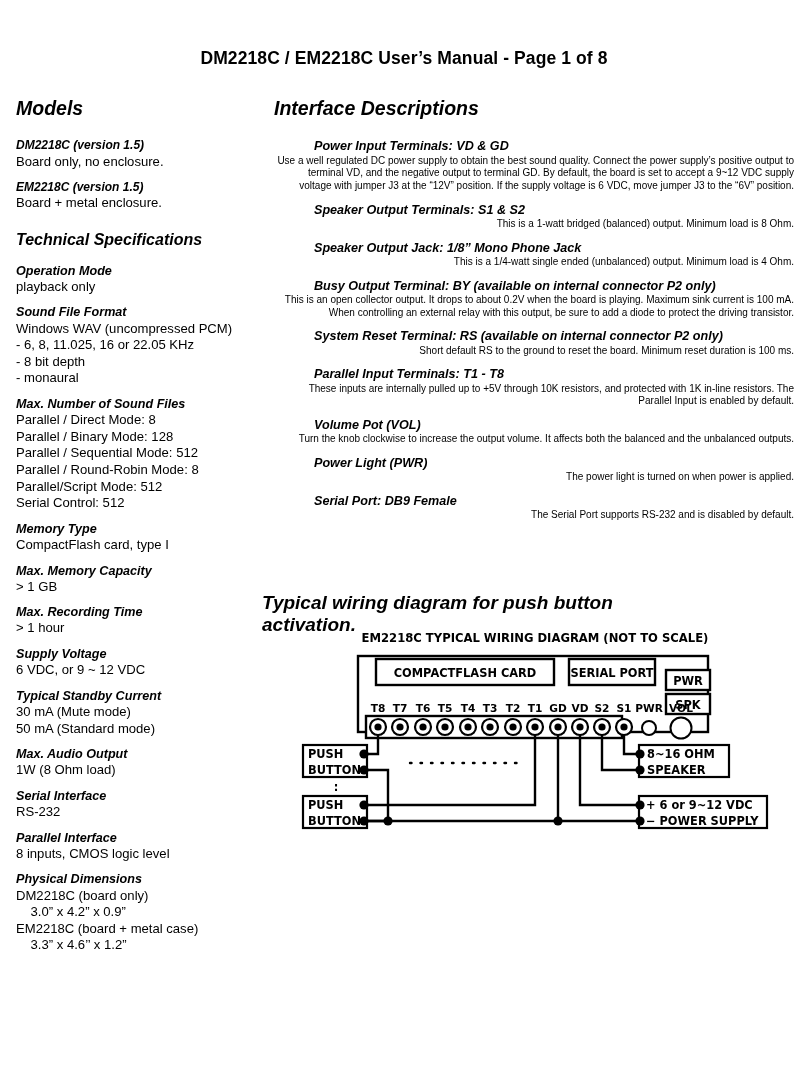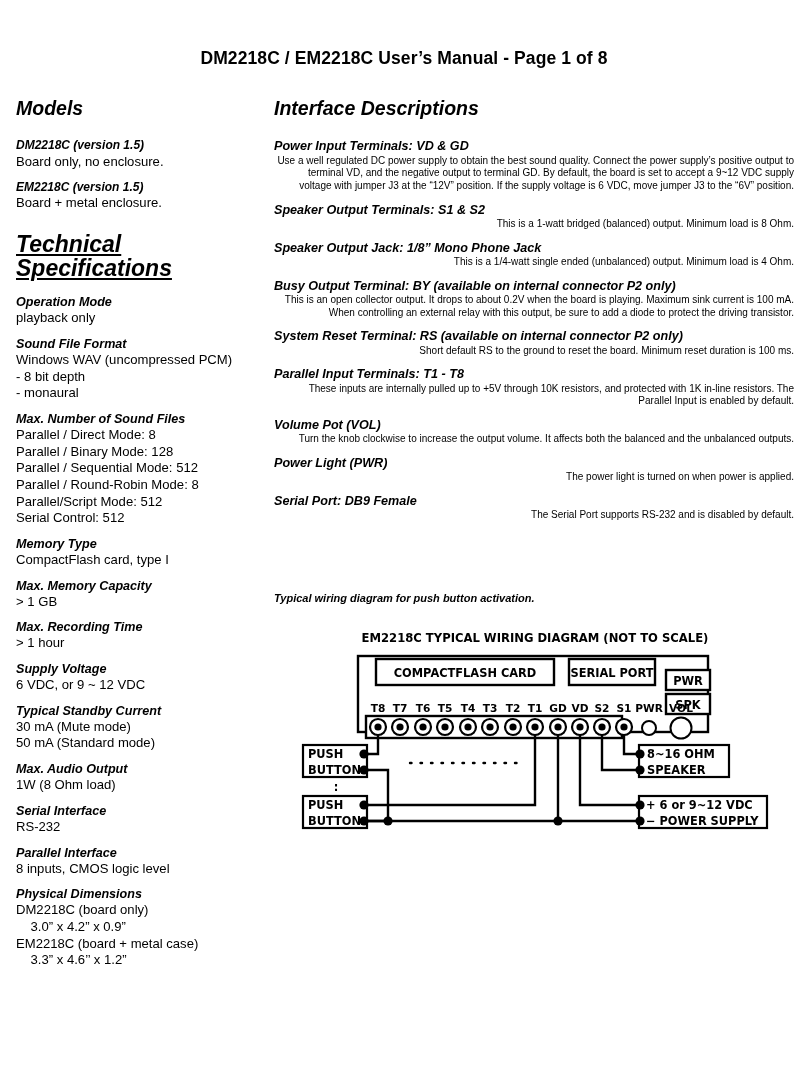--- a/index.html
+++ b/index.html
@@ -41,26 +41,25 @@
     width: 520px;
   }
   h1.sec {
     font-size: 19.5px;
     font-weight: bold;
     font-style: italic;
     margin: 0 0 20px 0;
     line-height: 1.05;
   }
   h1.sec2 {
-    font-size: 23px;
+    font-size: 16px;
     font-weight: bold;
     font-style: italic;
     margin: 20px 0 14px 0;
     line-height: 1.05;
-    text-decoration: underline;
   }
   .grp { margin-bottom: 9px; }
   .lbl {
     font-size: 12.6px;
     font-weight: bold;
     font-style: italic;
     line-height: 1.28;
   }
   .val {
     font-size: 13.1px;
@@ -71,31 +70,32 @@
     font-weight: bold;
     font-style: italic;
     line-height: 1.3;
   }
   .rgrp { margin-bottom: 9px; }
   .rlbl {
     font-size: 12.6px;
     font-weight: bold;
     font-style: italic;
     line-height: 1.3;
+    margin-left: 40px;
   }
   .rbody {
     font-size: 10px;
     line-height: 1.265;
     text-align: right;
   }
   .diagram-title {
     position: absolute;
-    left: 274px;
+    left: 262px;
     top: 592px;
-    font-size: 11px;
+    font-size: 19px;
     font-weight: bold;
     font-style: italic;
   }
   
   #wiring {
     position: absolute;
     left: 300px;
     top: 628px;
     width: 470px;
     height: 225px;
@@ -129,20 +129,21 @@
     <h1 class="sec2">Technical Specifications</h1>
 
     <div class="grp">
       <div class="lbl">Operation Mode</div>
       <div class="val">playback only</div>
     </div>
 
     <div class="grp">
       <div class="lbl">Sound File Format</div>
       <div class="val">Windows WAV (uncompressed PCM)</div>
+      <div class="val">- 6, 8, 11.025, 16 or 22.05 KHz</div>
       <div class="val">- 8 bit depth</div>
       <div class="val">- monaural</div>
     </div>
 
     <div class="grp">
       <div class="lbl">Max. Number of Sound Files</div>
       <div class="val">Parallel / Direct Mode: 8</div>
       <div class="val">Parallel / Binary Mode: 128</div>
       <div class="val">Parallel / Sequential Mode: 512</div>
       <div class="val">Parallel / Round-Robin Mode: 8</div>

